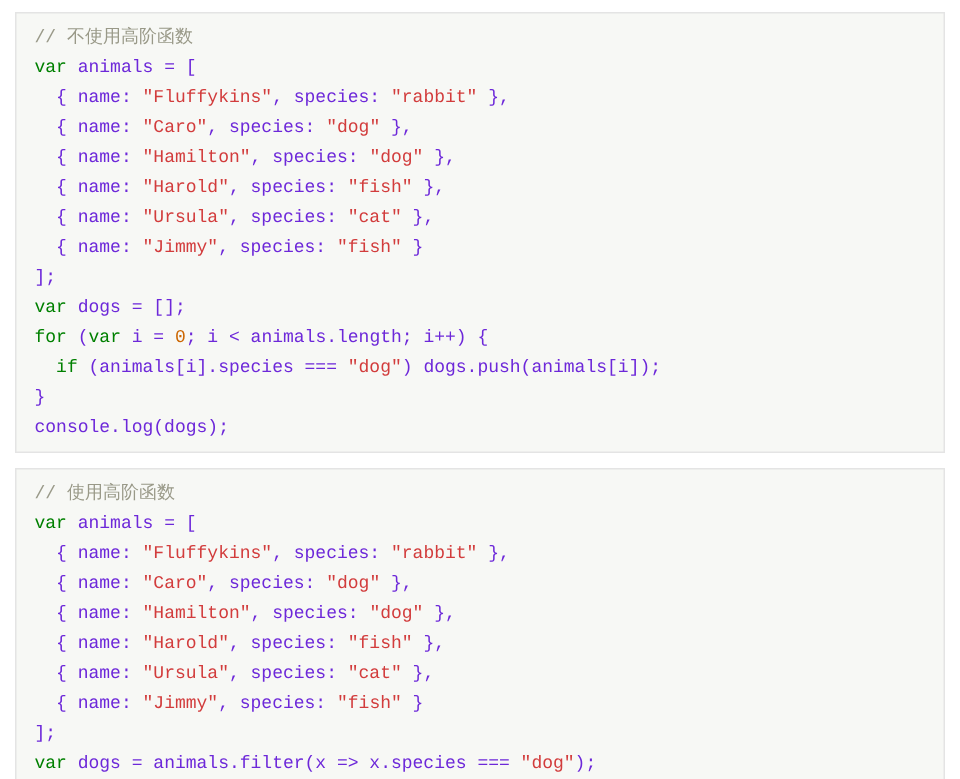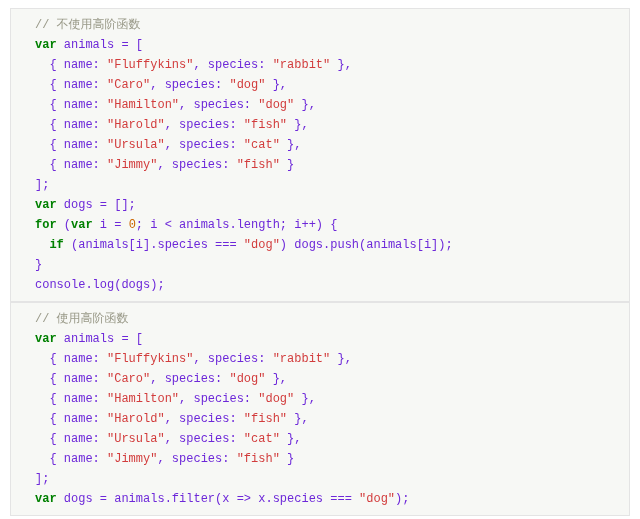--- a/index.html
+++ b/index.html
@@ -7,26 +7,27 @@
     padding: 8px 10px;
     background: #fff;
     font-family: Consolas, "Courier New", monospace;
     font-size: 12px;
     line-height: 20px;
     color: #333;
   }
   .code-block {
     background: #f7f8f5;
     border: 1px solid #e4e4e4;
-    padding: 6px 24px;
+    padding: 6px 12px;
+    margin-bottom: 10px;
     white-space: pre;
     overflow-x: auto;
   }
   .tok-comment { color: #999988; }
-  .tok-keyword { color: #008000; font-weight: bold; }
+  .tok-keyword { color: #008000; font-weight: normal; }
   .tok-string  { color: #d23c3c; }
   .tok-number  { color: #cc6600; }
   .tok-ident   { color: #6d28d9; }
 </style>
 </head>
 <body>
 
 <div class="code-block"><div><span class="tok-comment">// 不使用高阶函数</span></div><div><span class="tok-keyword">var</span><span class="tok-ident"> animals = [</span></div><div><span class="tok-ident">  { name: </span><span class="tok-string">"Fluffykins"</span><span class="tok-ident">, species: </span><span class="tok-string">"rabbit"</span><span class="tok-ident"> },</span></div><div><span class="tok-ident">  { name: </span><span class="tok-string">"Caro"</span><span class="tok-ident">, species: </span><span class="tok-string">"dog"</span><span class="tok-ident"> },</span></div><div><span class="tok-ident">  { name: </span><span class="tok-string">"Hamilton"</span><span class="tok-ident">, species: </span><span class="tok-string">"dog"</span><span class="tok-ident"> },</span></div><div><span class="tok-ident">  { name: </span><span class="tok-string">"Harold"</span><span class="tok-ident">, species: </span><span class="tok-string">"fish"</span><span class="tok-ident"> },</span></div><div><span class="tok-ident">  { name: </span><span class="tok-string">"Ursula"</span><span class="tok-ident">, species: </span><span class="tok-string">"cat"</span><span class="tok-ident"> },</span></div><div><span class="tok-ident">  { name: </span><span class="tok-string">"Jimmy"</span><span class="tok-ident">, species: </span><span class="tok-string">"fish"</span><span class="tok-ident"> }</span></div><div><span class="tok-ident">];</span></div><div><span class="tok-keyword">var</span><span class="tok-ident"> dogs = [];</span></div><div><span class="tok-keyword">for</span><span class="tok-ident"> (</span><span class="tok-keyword">var</span><span class="tok-ident"> i = </span><span class="tok-number">0</span><span class="tok-ident">; i &lt; animals.length; i++) {</span></div><div><span class="tok-ident">  </span><span class="tok-keyword">if</span><span class="tok-ident"> (animals[i].species === </span><span class="tok-string">"dog"</span><span class="tok-ident">) dogs.push(animals[i]);</span></div><div><span class="tok-ident">}</span></div><div><span class="tok-ident">console.log(dogs);</span></div></div>
 <div class="code-block"><div><span class="tok-comment">// 使用高阶函数</span></div><div><span class="tok-keyword">var</span><span class="tok-ident"> animals = [</span></div><div><span class="tok-ident">  { name: </span><span class="tok-string">"Fluffykins"</span><span class="tok-ident">, species: </span><span class="tok-string">"rabbit"</span><span class="tok-ident"> },</span></div><div><span class="tok-ident">  { name: </span><span class="tok-string">"Caro"</span><span class="tok-ident">, species: </span><span class="tok-string">"dog"</span><span class="tok-ident"> },</span></div><div><span class="tok-ident">  { name: </span><span class="tok-string">"Hamilton"</span><span class="tok-ident">, species: </span><span class="tok-string">"dog"</span><span class="tok-ident"> },</span></div><div><span class="tok-ident">  { name: </span><span class="tok-string">"Harold"</span><span class="tok-ident">, species: </span><span class="tok-string">"fish"</span><span class="tok-ident"> },</span></div><div><span class="tok-ident">  { name: </span><span class="tok-string">"Ursula"</span><span class="tok-ident">, species: </span><span class="tok-string">"cat"</span><span class="tok-ident"> },</span></div><div><span class="tok-ident">  { name: </span><span class="tok-string">"Jimmy"</span><span class="tok-ident">, species: </span><span class="tok-string">"fish"</span><span class="tok-ident"> }</span></div><div><span class="tok-ident">];</span></div><div><span class="tok-keyword">var</span><span class="tok-ident"> dogs = animals.filter(x =&gt; x.species === </span><span class="tok-string">"dog"</span><span class="tok-ident">);</span></div></div>
 

